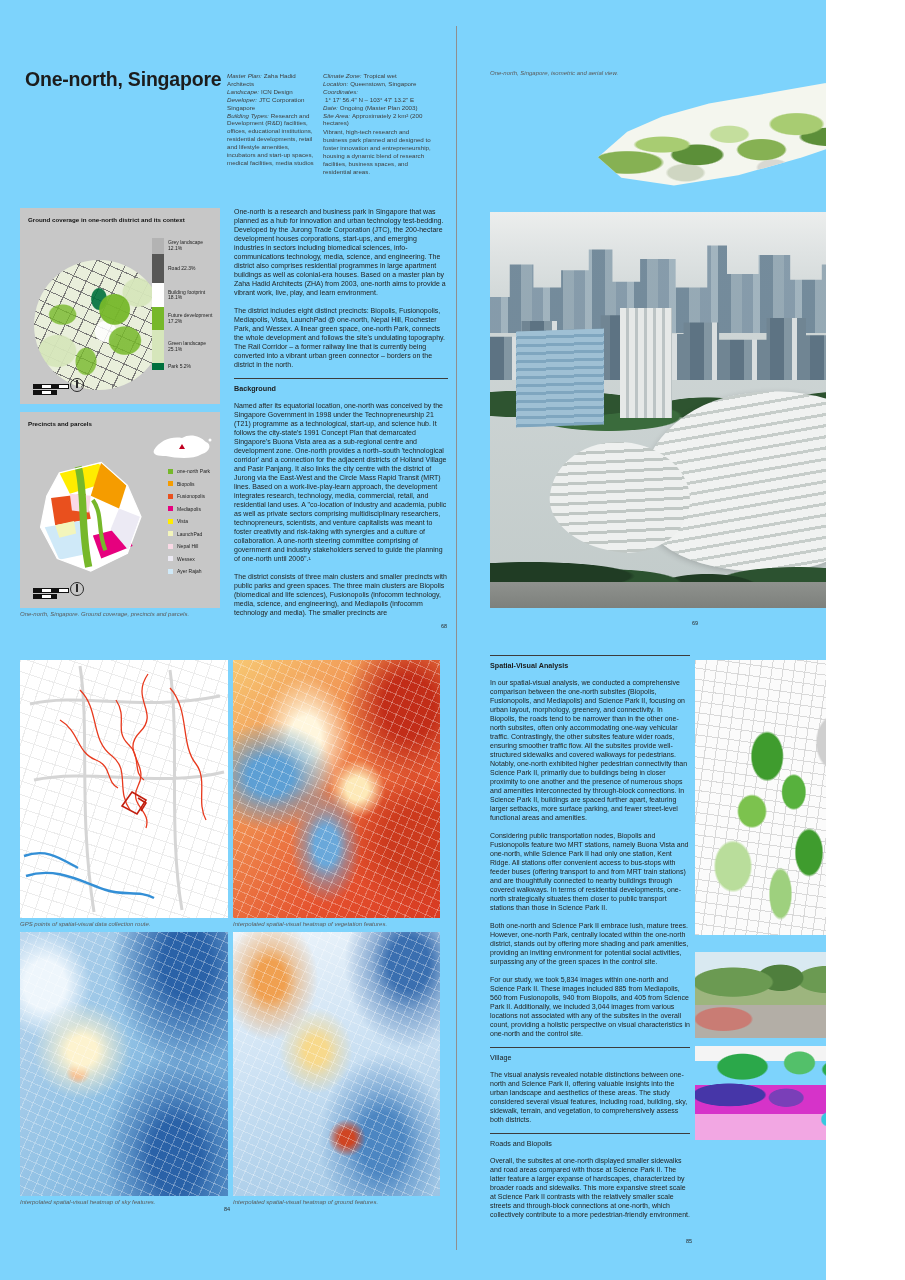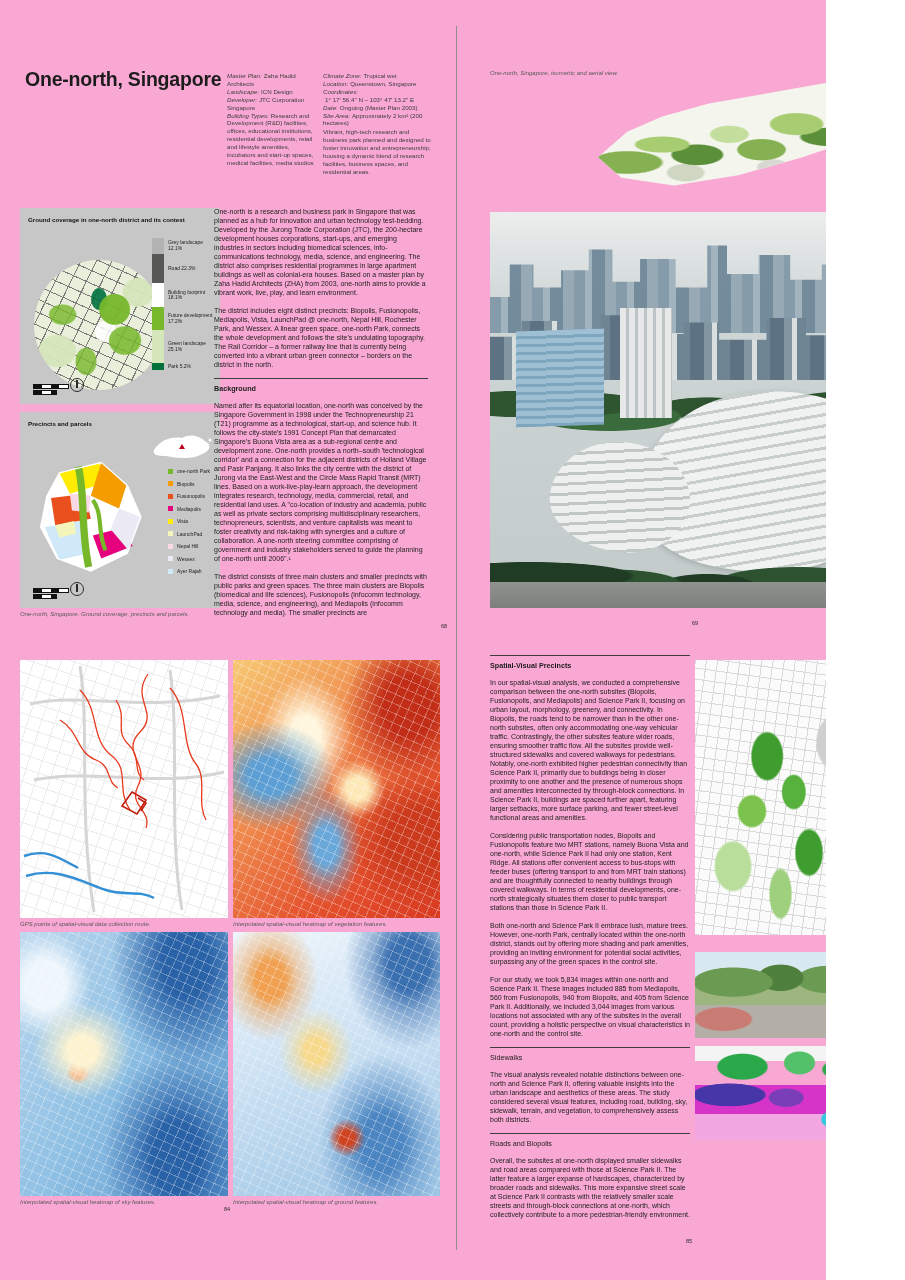--- a/index.html
+++ b/index.html
@@ -1,16 +1,16 @@
 <!DOCTYPE html>
 <html><head>
 <meta charset="utf-8">
 <style>
   html,body{margin:0;padding:0;background:#ffffff;}
-  .sheet{position:relative;width:826px;height:1280px;background:#f9a8d4;overflow:hidden;
+  .sheet{position:relative;width:826px;height:1280px;background:#7dd3fc;overflow:hidden;
          font-family:"Liberation Sans",sans-serif;color:#1c1c1c;}
   .abs{position:absolute;}
   .cap{font-style:italic;font-size:6px;line-height:7.2px;color:#5a5a5a;}
   .pgnum{font-size:5.5px;color:#2a2a2a;}
   .title{font-size:19.5px;font-weight:bold;letter-spacing:-0.2px;margin:0;}
   .meta{font-size:6.2px;line-height:7.9px;color:#3d3d3d;}
   .meta .meta-label{font-style:italic;margin-right:2px;}
   .meta .meta-line{margin:0;}
   .body-col p{font-size:7px;line-height:9px;margin:0 0 9px;color:#222;}
   .head-rule{border-top:1px solid #3c3c3c;margin:0 0 5px;}
@@ -301,21 +301,21 @@
       </div>
     <div class="abs scalebar" style="left:13px;top:176px">
       <div class="bar"></div>
         <div class="bar bar2"></div>
     </div>
     <div class="abs compass" style="left:50px;top:170px"></div>
   </div>
 
   <div class="abs cap" style="left:20px;top:611px;width:220px">One-north, Singapore. Ground coverage, precincts and parcels.</div>
 
-  <div class="abs body-col" style="left:214px;top:207px;width:214px">
+  <div class="abs body-col" style="left:234px;top:207px;width:214px">
     <div>
 
     <p>One-north is a research and business park in Singapore that was planned as a hub for innovation and urban technology test-bedding. Developed by the Jurong Trade Corporation (JTC), the 200-hectare development houses corporations, start-ups, and emerging industries in sectors including biomedical sciences, info-communications technology, media, science, and engineering. The district also comprises residential programmes in large apartment buildings as well as colonial-era houses. Based on a master plan by Zaha Hadid Architects (ZHA) from 2003, one-north aims to provide a vibrant work, live, play, and learn environment.</p>
         <p>The district includes eight distinct precincts: Biopolis, Fusionopolis, Mediapolis, Vista, LaunchPad @ one-north, Nepal Hill, Rochester Park, and Wessex. A linear green space, one-north Park, connects the whole development and follows the site's undulating topography. The Rail Corridor – a former railway line that is currently being converted into a vibrant urban green connector – borders on the district in the north.</p>
       </div>
     <div class="head-rule" style="margin-top:2px"></div>
     <div class="sec-head">Background</div>
     <div>
 
     <p>Named after its equatorial location, one-north was conceived by the Singapore Government in 1998 under the Technopreneurship 21 (T21) programme as a technological, start-up, and science hub. It follows the city-state's 1991 Concept Plan that demarcated Singapore's Buona Vista area as a sub-regional centre and development zone. One-north provides a north–south 'technological corridor' and a connection for the adjacent districts of Holland Village and Pasir Panjang. It also links the city centre with the district of Jurong via the East-West and the Circle Mass Rapid Transit (MRT) lines. Based on a work-live-play-learn approach, the development integrates research, technology, media, commercial, retail, and residential land uses. A "co-location of industry and academia, public as well as private sectors comprising multidisciplinary researchers, technopreneurs, scientists, and venture capitalists was meant to foster creativity and risk-taking with synergies and a culture of collaboration. A one-north steering committee comprising of government and industry stakeholders served to guide the planning of one-north until 2006".¹</p>
@@ -369,30 +369,30 @@
   <div class="abs heat heat-sky" style="left:20px;top:932px;width:208px;height:264px"></div>
   <div class="abs heat heat-ground" style="left:233px;top:932px;width:207px;height:264px"></div>
 
   <div class="abs cap" style="left:20px;top:1199px;width:200px">Interpolated spatial-visual heatmap of sky features.</div>
   <div class="abs cap" style="left:233px;top:1199px;width:205px">Interpolated spatial-visual heatmap of ground features.</div>
 
   <div class="abs pgnum" style="left:224px;top:1206px">84</div>
 
   <div class="abs body-col" style="left:490px;top:655px;width:200px">
     <div class="head-rule"></div>
-    <div class="sec-head">Spatial-Visual Precincts</div>
+    <div class="sec-head">Spatial-Visual Analysis</div>
     <div>
 
     <p>In our spatial-visual analysis, we conducted a comprehensive comparison between the one-north subsites (Biopolis, Fusionopolis, and Mediapolis) and Science Park II, focusing on urban layout, morphology, greenery, and connectivity. In Biopolis, the roads tend to be narrower than in the other one-north subsites, often only accommodating one-way vehicular traffic. Contrastingly, the other subsites feature wider roads, ensuring smoother traffic flow. All the subsites provide well-structured sidewalks and covered walkways for pedestrians. Notably, one-north exhibited higher pedestrian connectivity than Science Park II, primarily due to buildings being in closer proximity to one another and the presence of numerous shops and amenities interconnected by through-block connections. In Science Park II, buildings are spaced further apart, featuring larger setbacks, more surface parking, and fewer street-level functional areas and amenities.</p>
         <p>Considering public transportation nodes, Biopolis and Fusionopolis feature two MRT stations, namely Buona Vista and one-north, while Science Park II had only one station, Kent Ridge. All stations offer convenient access to bus-stops with feeder buses (offering transport to and from MRT train stations) and are thoughtfully connected to nearby buildings through covered walkways. In terms of residential developments, one-north strategically situates them closer to public transport stations than those in Science Park II.</p>
         <p>Both one-north and Science Park II embrace lush, mature trees. However, one-north Park, centrally located within the one-north district, stands out by offering more shading and park amenities, providing an inviting environment for potential social activities, surpassing any of the green spaces in the control site.</p>
         <p>For our study, we took 5,834 images within one-north and Science Park II. These images included 885 from Mediapolis, 560 from Fusionopolis, 940 from Biopolis, and 405 from Science Park II. Additionally, we included 3,044 images from various locations not associated with any of the subsites in the overall count, providing a holistic perspective on visual characteristics in one-north and the control site.</p>
       </div>
     <div class="head-rule"></div>
-    <div class="sec-head-reg">Sidewalks</div>
+    <div class="sec-head-reg">Village</div>
     <div>
 
     <p>The visual analysis revealed notable distinctions between one-north and Science Park II, offering valuable insights into the urban landscape and aesthetics of these areas. The study considered several visual features, including road, building, sky, sidewalk, terrain, and vegetation, to comprehensively assess both districts.</p>
       </div>
     <div class="head-rule"></div>
     <div class="sec-head-reg">Roads and Biopolis</div>
     <div>
 
     <p>Overall, the subsites at one-north displayed smaller sidewalks and road areas compared with those at Science Park II. The latter feature a larger expanse of hardscapes, characterized by broader roads and sidewalks. This more expansive street scale at Science Park II contrasts with the relatively smaller scale streets and through-block connections at one-north, which collectively contribute to a more pedestrian-friendly environment.</p>
       </div>

